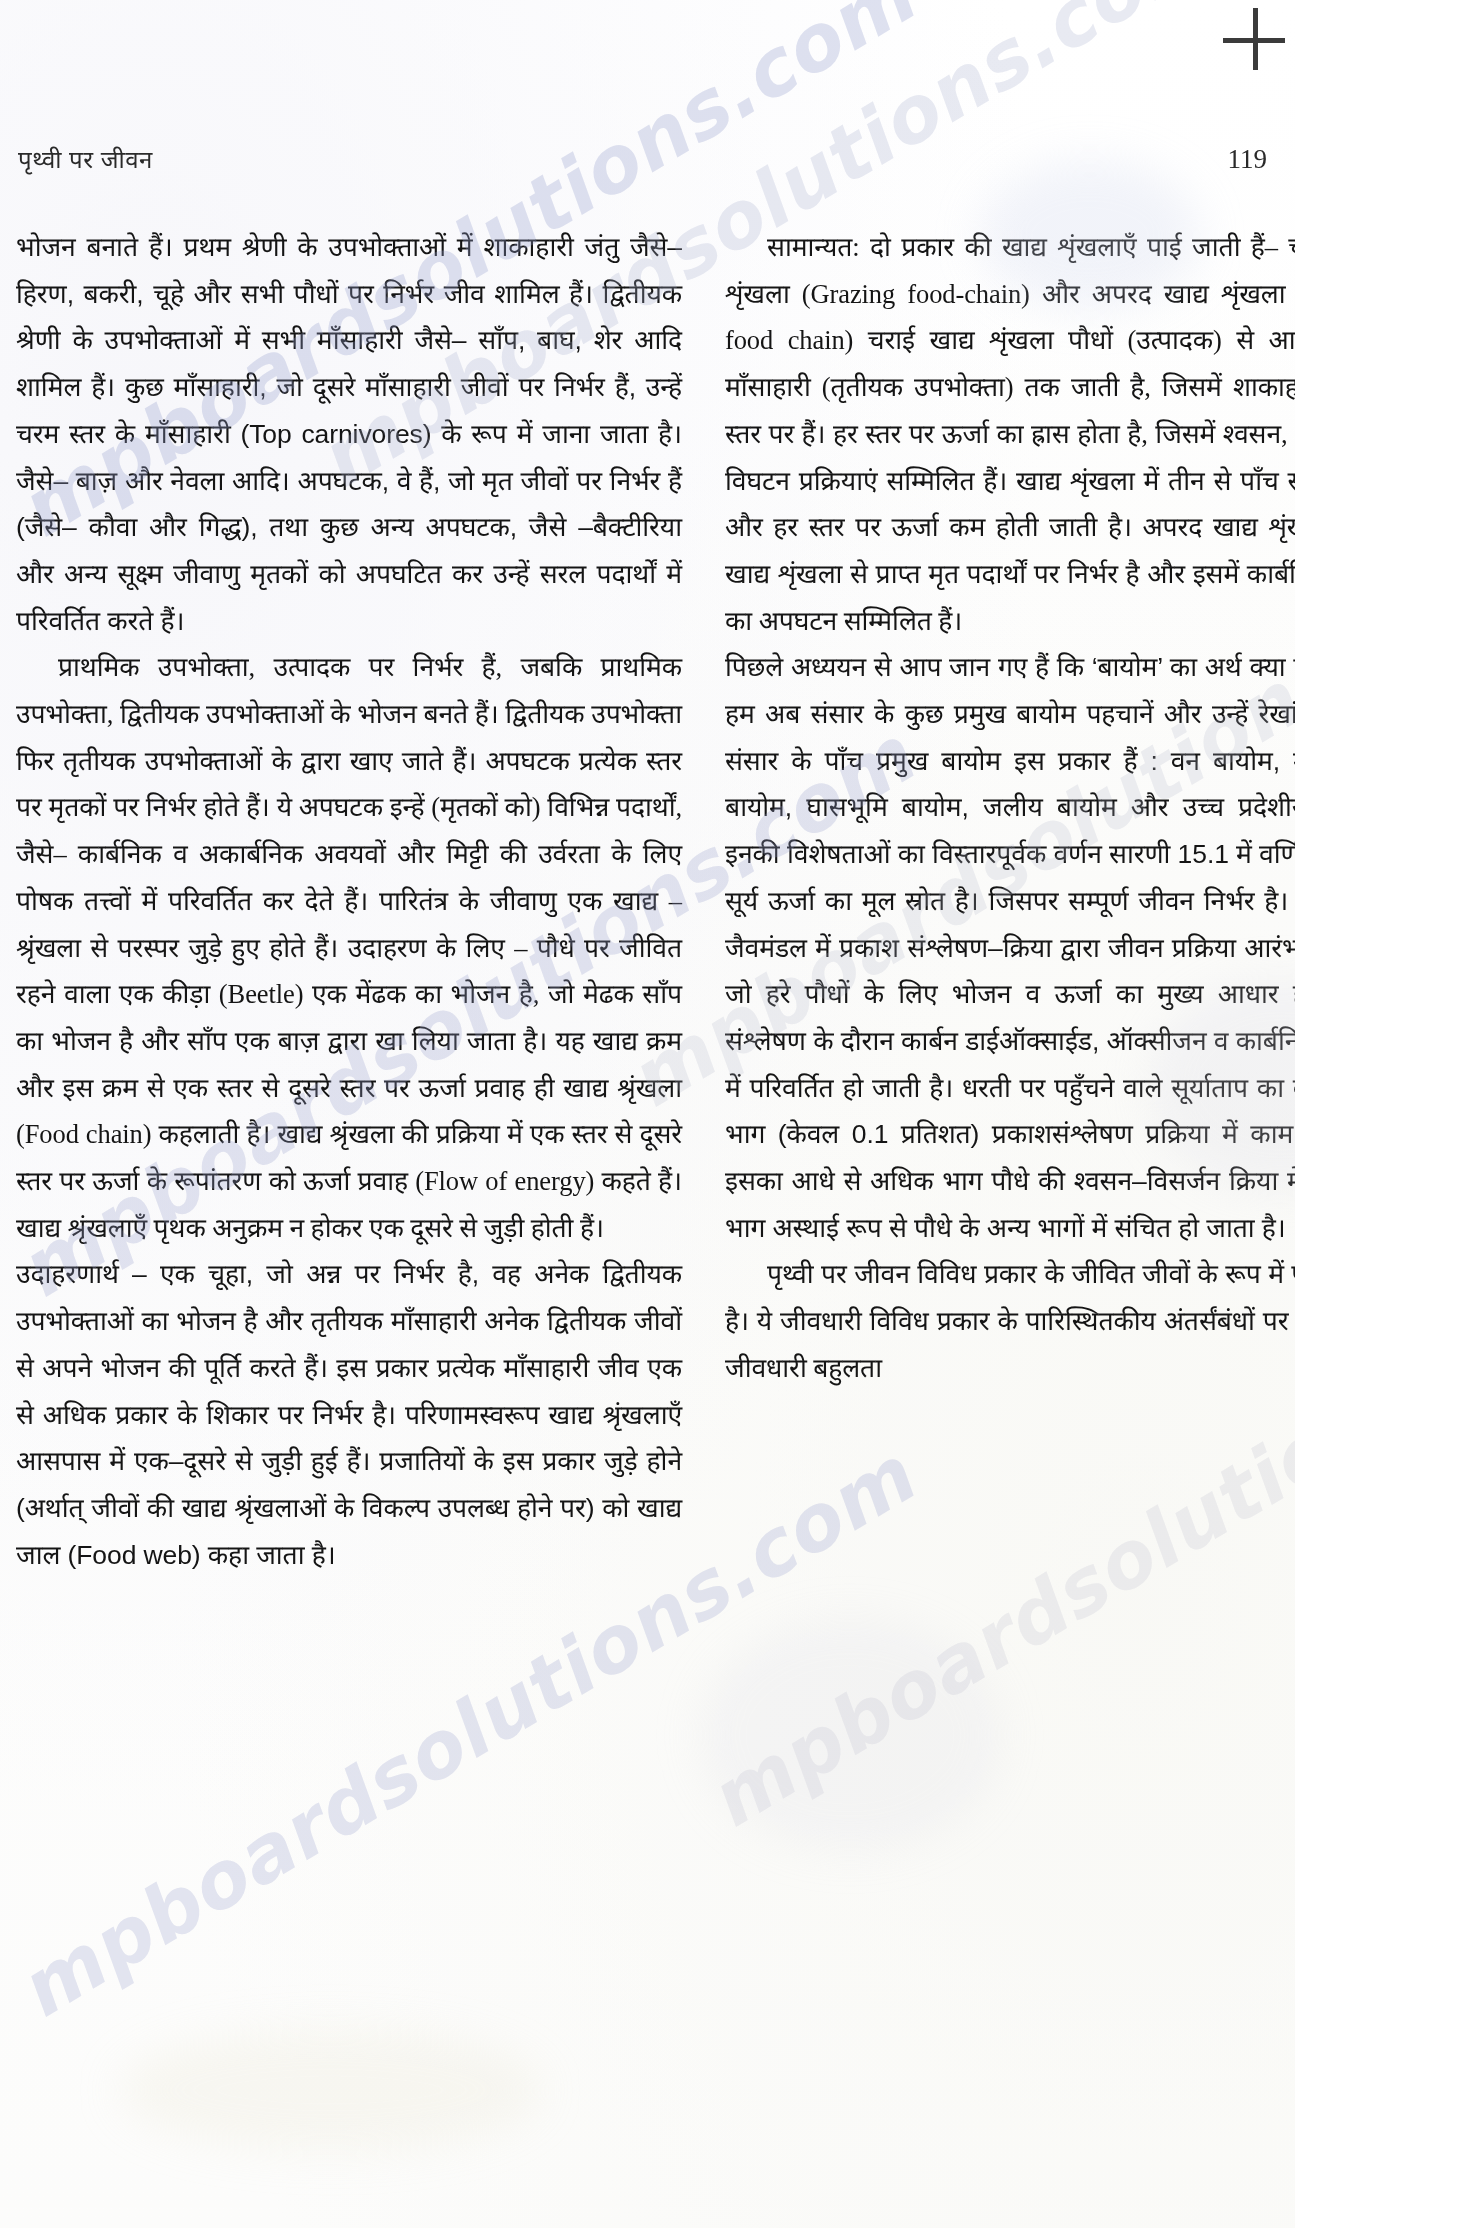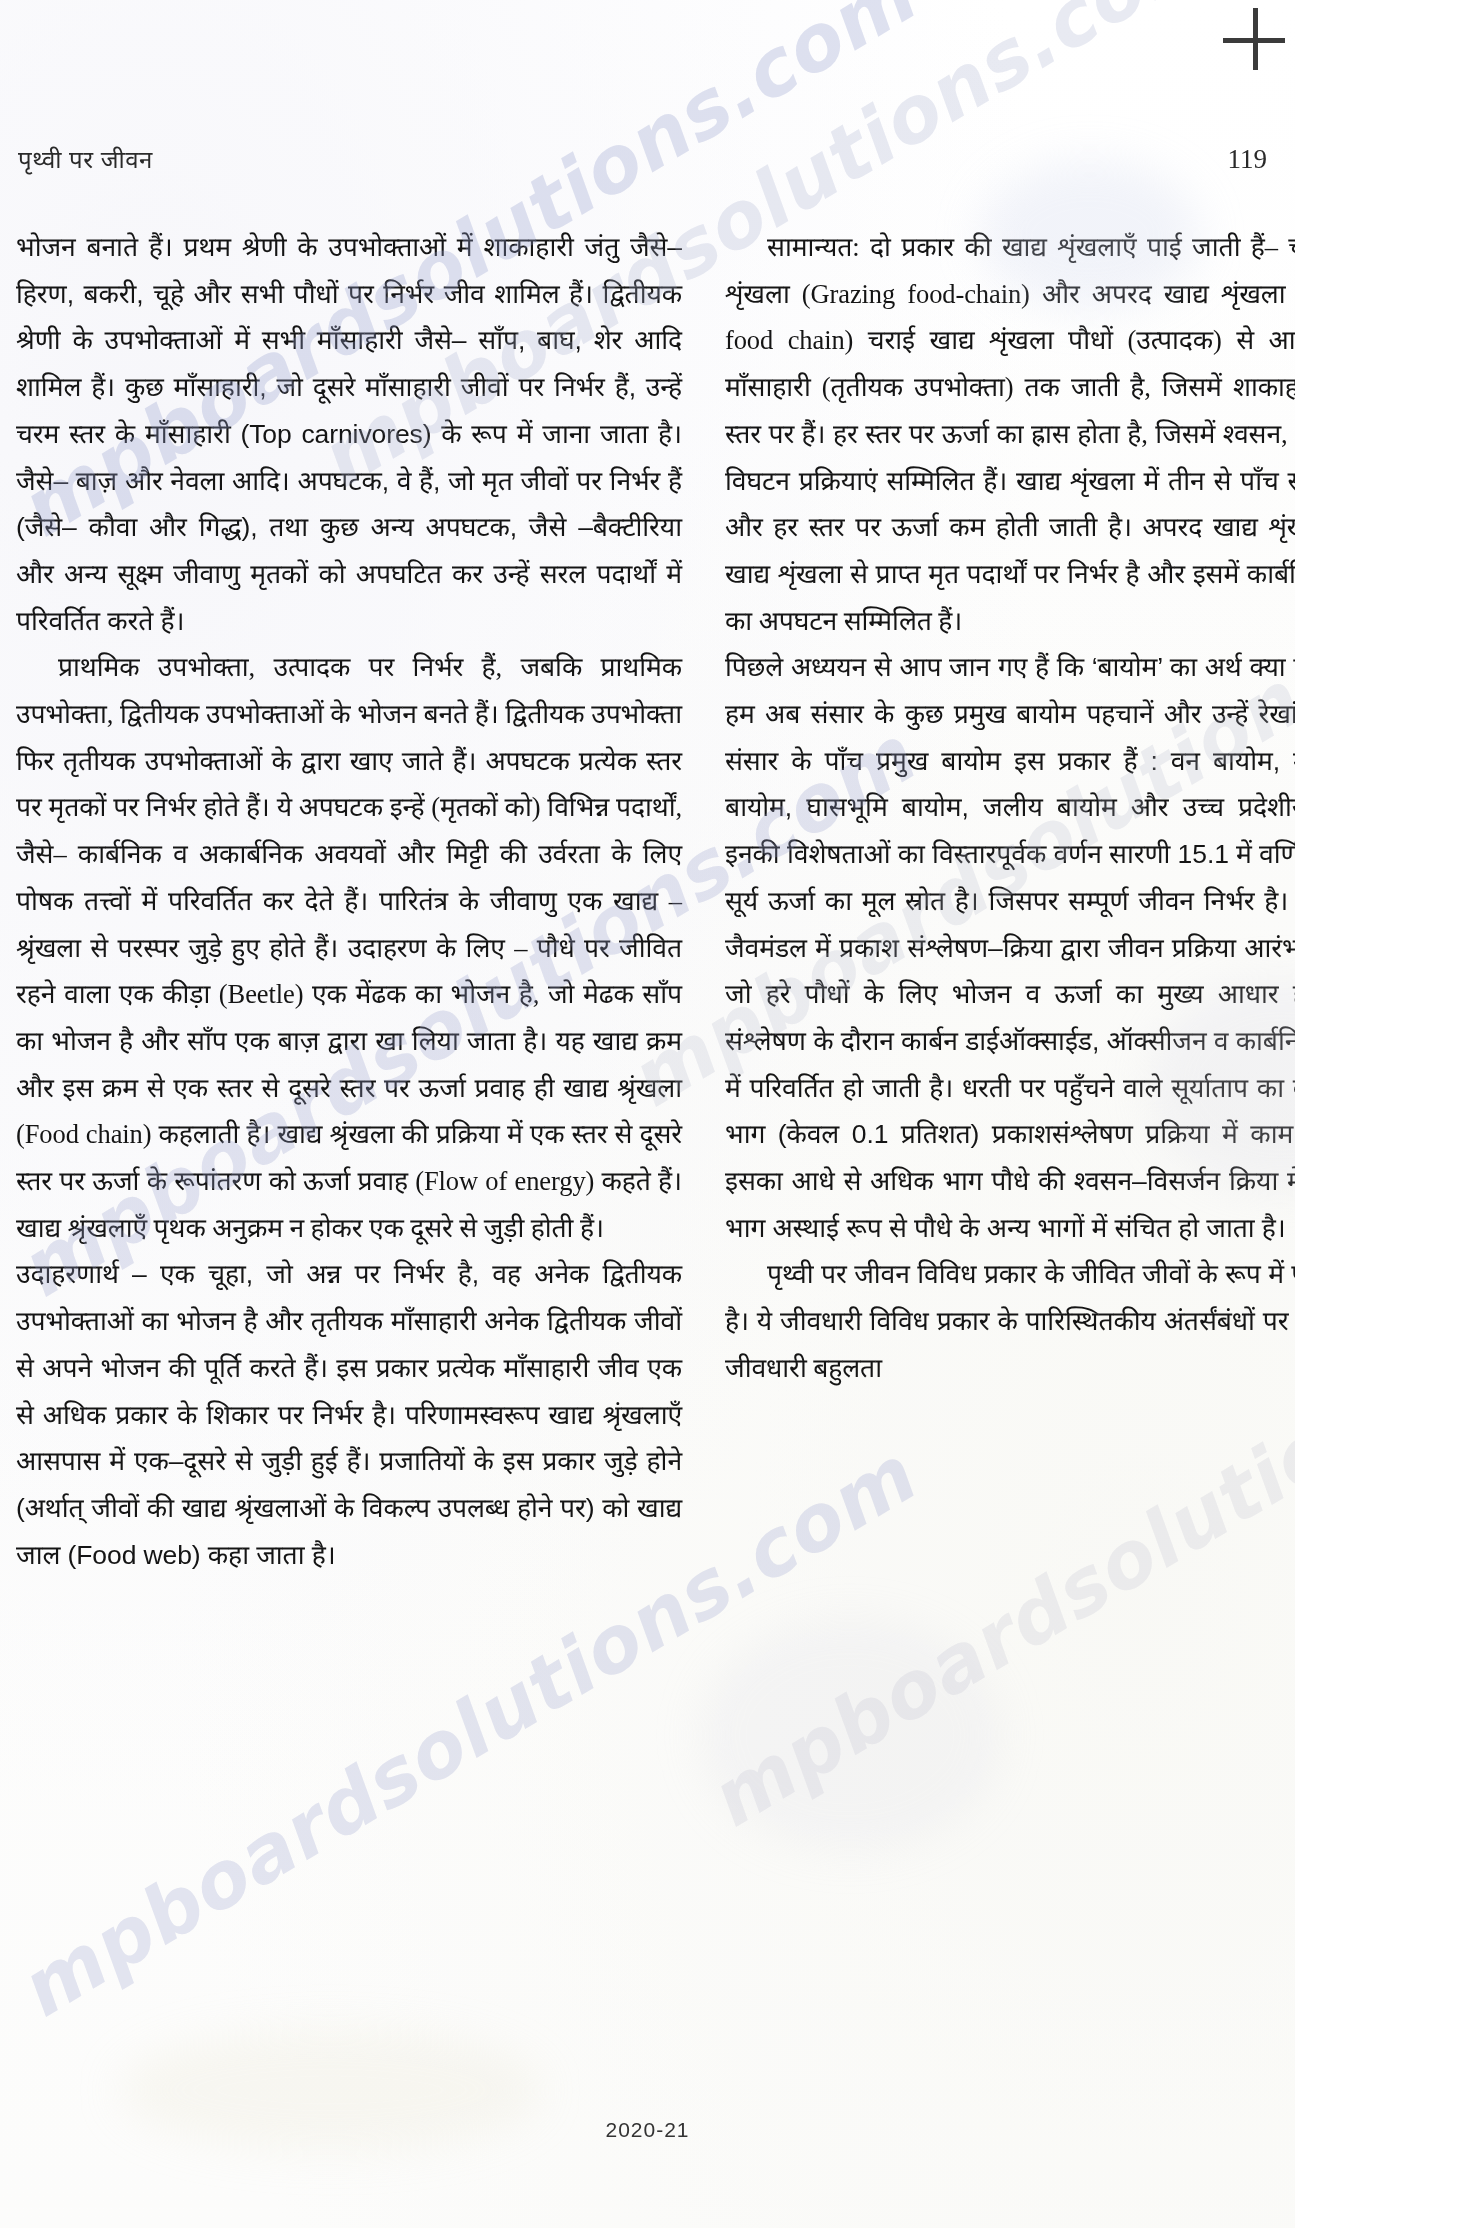--- a/index.html
+++ b/index.html
@@ -196,21 +196,20 @@
 
     <div class="column">
       <p class="para indent">सामान्यत: दो प्रकार की खाद्य शृंखलाएँ पाई जाती हैं– चराई खाद्य शृंखला (Grazing food-chain) और अपरद खाद्य शृंखला (Detritus food chain) चराई खाद्य शृंखला पौधों (उत्पादक) से आरंभ होकर माँसाहारी (तृतीयक उपभोक्ता) तक जाती है, जिसमें शाकाहारी मध्यम स्तर पर हैं। हर स्तर पर ऊर्जा का ह्रास होता है, जिसमें श्वसन, उत्सर्जन व विघटन प्रक्रियाएं सम्मिलित हैं। खाद्य शृंखला में तीन से पाँच स्तर होते हैं और हर स्तर पर ऊर्जा कम होती जाती है। अपरद खाद्य शृंखला चराई खाद्य शृंखला से प्राप्त मृत पदार्थों पर निर्भर है और इसमें कार्बनिक पदार्थ का अपघटन सम्मिलित हैं।</p>
       <p class="para">पिछले अध्ययन से आप जान गए हैं कि ‘बायोम’ का अर्थ क्या है? आओ, हम अब संसार के कुछ प्रमुख बायोम पहचानें और उन्हें रेखांकित करें। संसार के पाँच प्रमुख बायोम इस प्रकार हैं : वन बायोम, मरुस्थलीय बायोम, घासभूमि बायोम, जलीय बायोम और उच्च प्रदेशीय बायोम। इनकी विशेषताओं का विस्तारपूर्वक वर्णन सारणी 15.1 में वर्णित है।</p>
       <p class="para">सूर्य ऊर्जा का मूल स्रोत है। जिसपर सम्पूर्ण जीवन निर्भर है। यही ऊर्जा जैवमंडल में प्रकाश संश्लेषण–क्रिया द्वारा जीवन प्रक्रिया आरंभ करती है, जो हरे पौधों के लिए भोजन व ऊर्जा का मुख्य आधार है। प्रकाश संश्लेषण के दौरान कार्बन डाईऑक्साईड, ऑक्सीजन व कार्बनिक यौगिक में परिवर्तित हो जाती है। धरती पर पहुँचने वाले सूर्याताप का बहुत छोटा भाग (केवल 0.1 प्रतिशत) प्रकाशसंश्लेषण प्रक्रिया में काम आता है। इसका आधे से अधिक भाग पौधे की श्वसन–विसर्जन क्रिया में और शेष भाग अस्थाई रूप से पौधे के अन्य भागों में संचित हो जाता है।</p>
       <p class="para indent">पृथ्वी पर जीवन विविध प्रकार के जीवित जीवों के रूप में पाया जाता है। ये जीवधारी विविध प्रकार के पारिस्थितकीय अंतर्संबंधों पर जीवित हैं। जीवधारी बहुलता</p>
     </div>
 
   </div>
 
-  <div class="page-footer">2020-21</div>
 
   <div class="watermark-layer">
     <div class="splotch sp-a"></div>
     <div class="splotch sp-b"></div>
     <div class="splotch sp-c"></div>
     <div class="splotch sp-d"></div>
     <div class="watermark wm-1">mpboardsolutions.com</div>
     <div class="watermark wm-2">mpboardsolutions.com</div>
     <div class="watermark wm-3">mpboardsolutions.com</div>
     <div class="watermark wm-4">mpboardsolutions.com</div>

